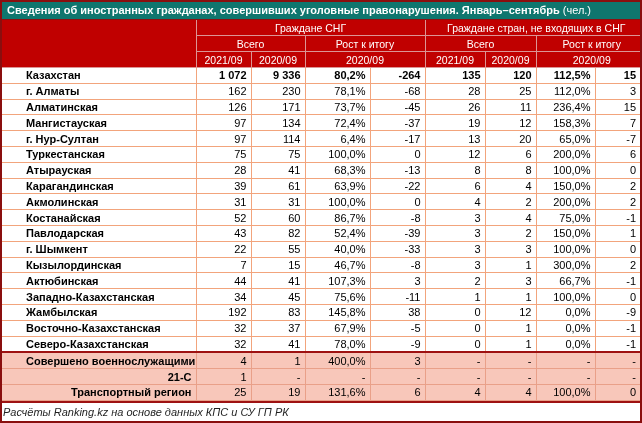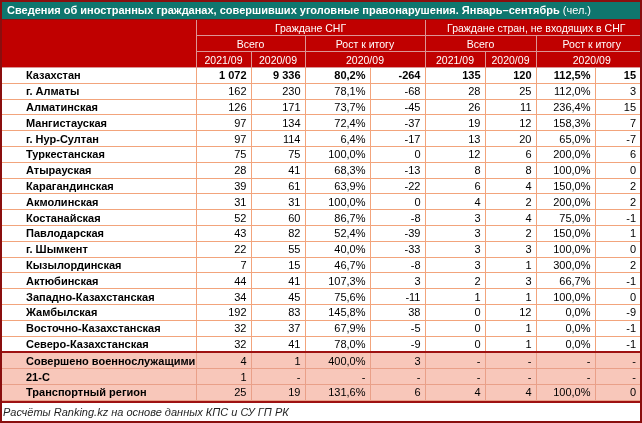--- a/index.html
+++ b/index.html
@@ -28,21 +28,21 @@
   tbody td {
     background:#ffffff; color:#000000; font-size:11px;
     border:1px solid #F2A47C; padding:0 4px; height:14.8px;
     vertical-align:middle; white-space:nowrap; overflow:hidden;
   }
   tbody td:first-child { border-left:none;font-weight:bold; }
   tbody td:last-child { border-right:none; }
   .c-name { text-align:left;padding-left:24px; }
   .c-num  { text-align:right; }
   tr.bold td { font-weight:bold; }
-  tr.highlight td { background:#F8C7BA; border-color:#E9A089; }
+  tr.highlight td { background:#F8C7BA; border-color:#E9A089;text-align:right; }
   tr.band-top td { border-top:2px solid #9E1212; }
   .footer-note {
     background:#ffffff; border-top:2px solid #9E1212;
     font-style:italic; font-size:11px; color:#1f1f1f;
     padding:3px 1px; flex:1;
   }
 </style>
 </head>
 <body>
 

